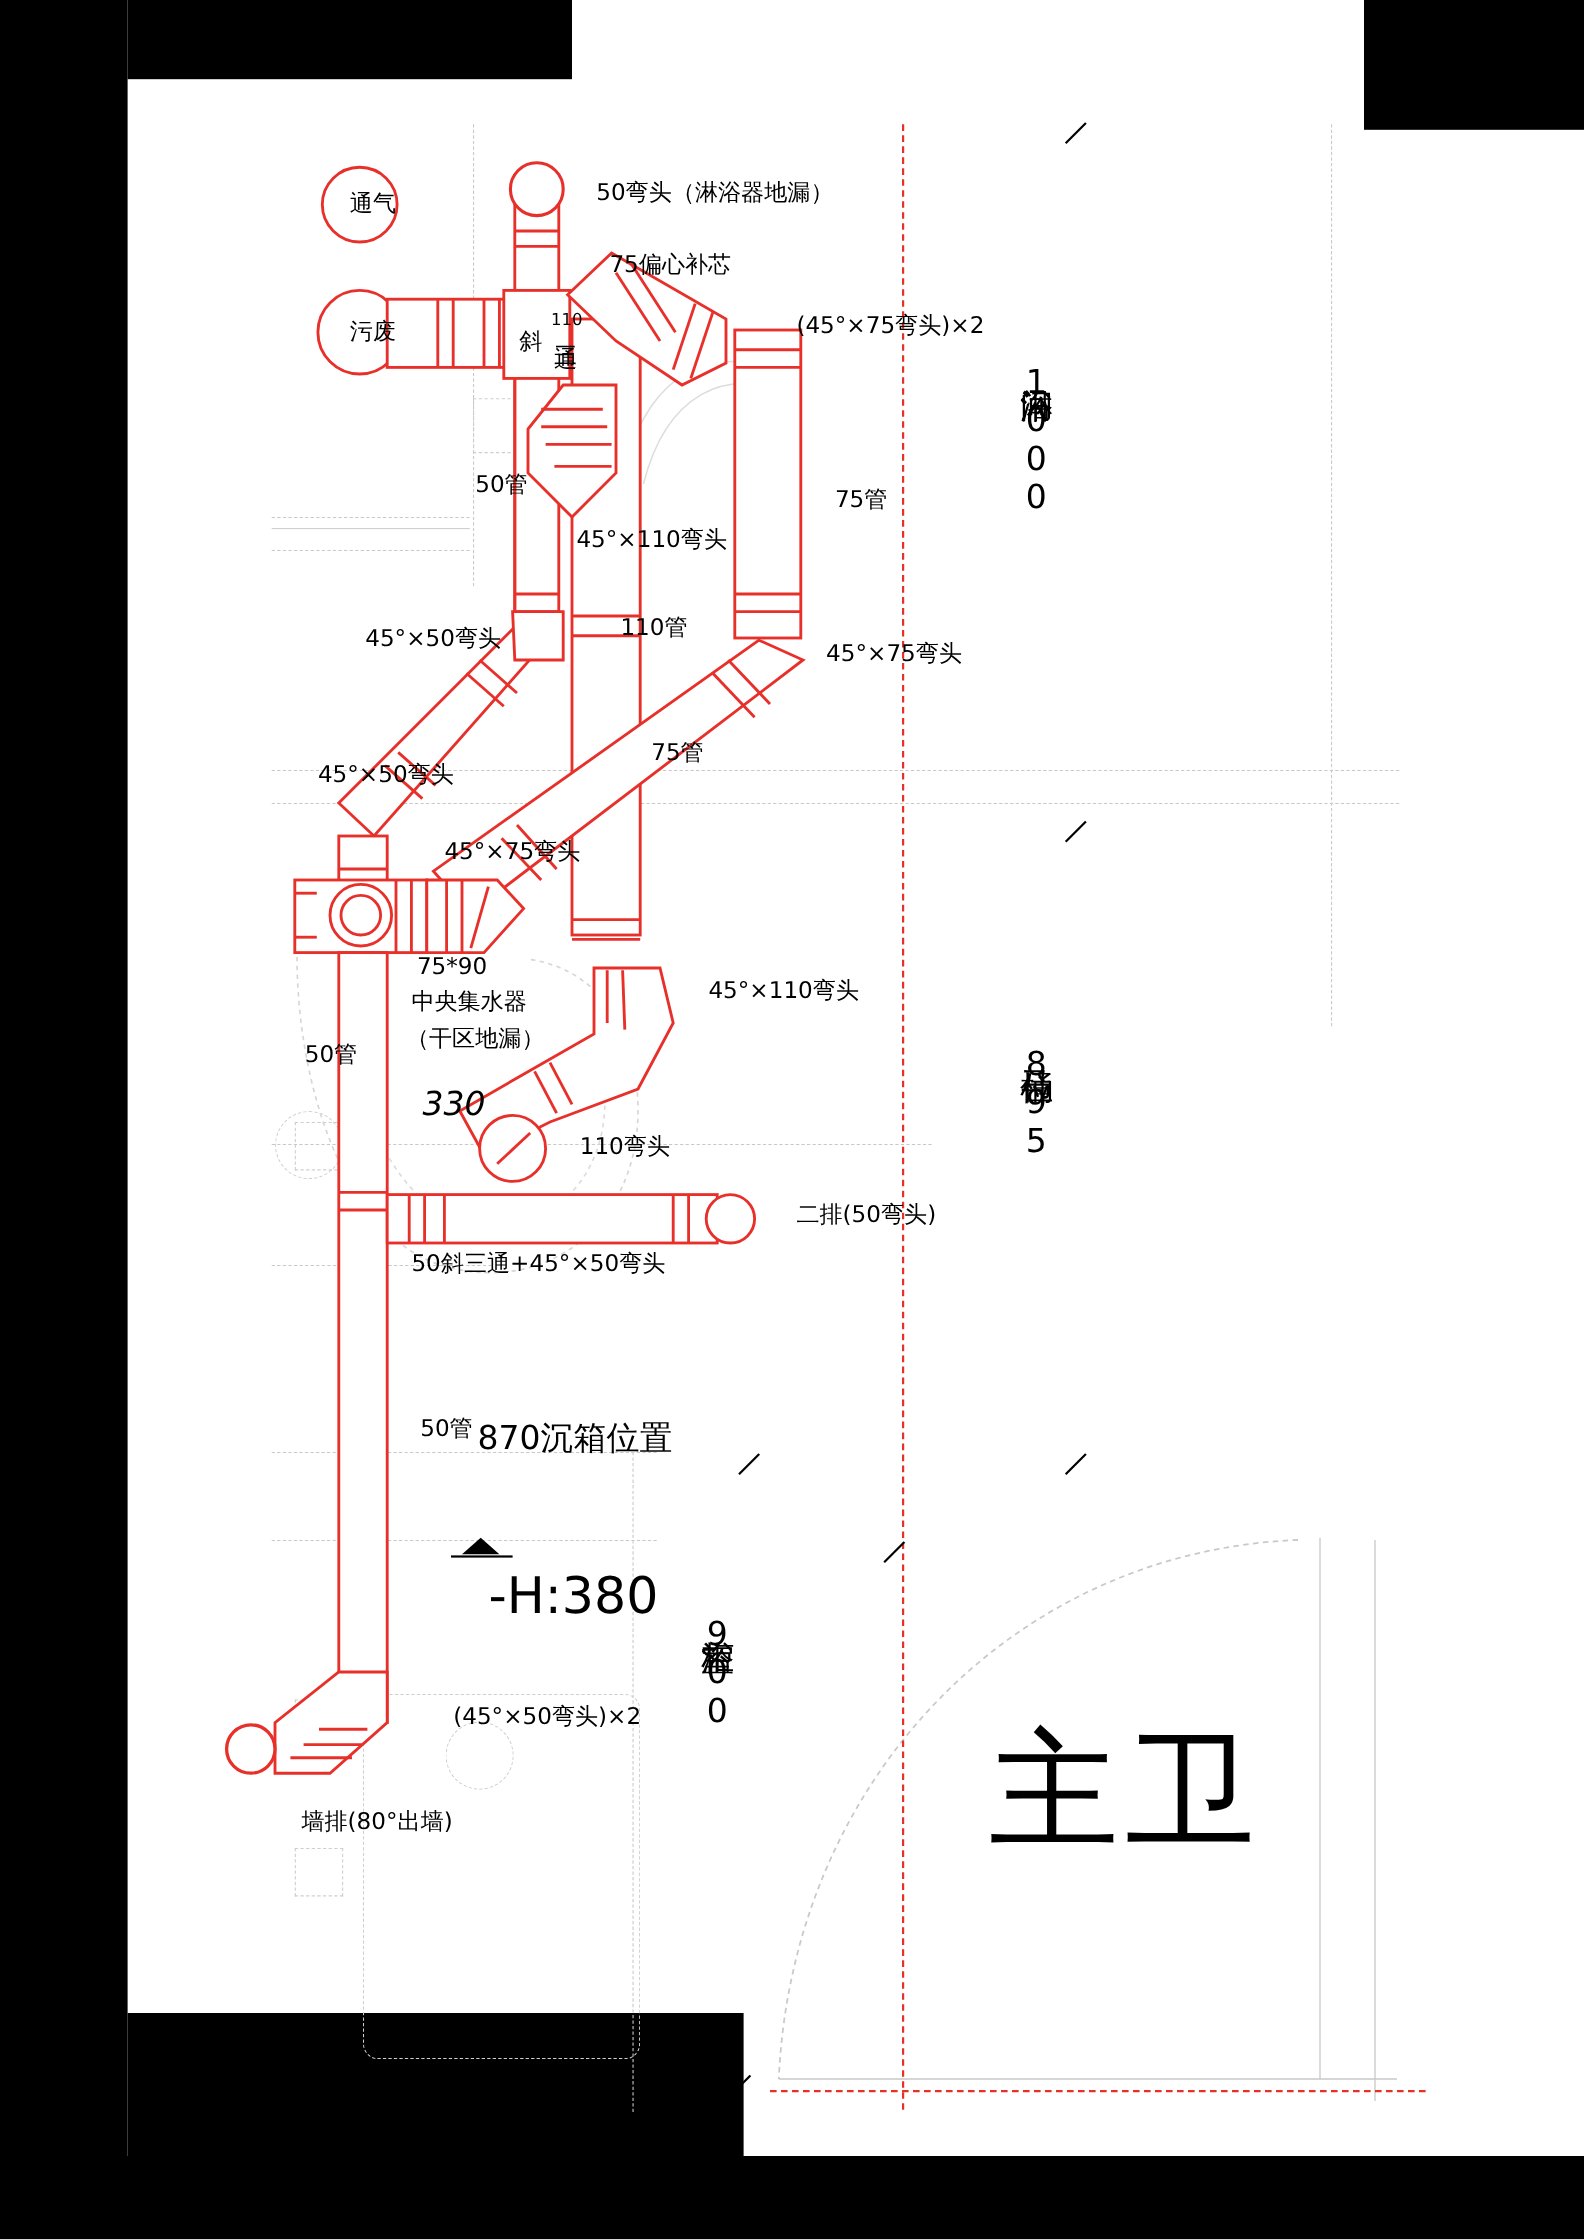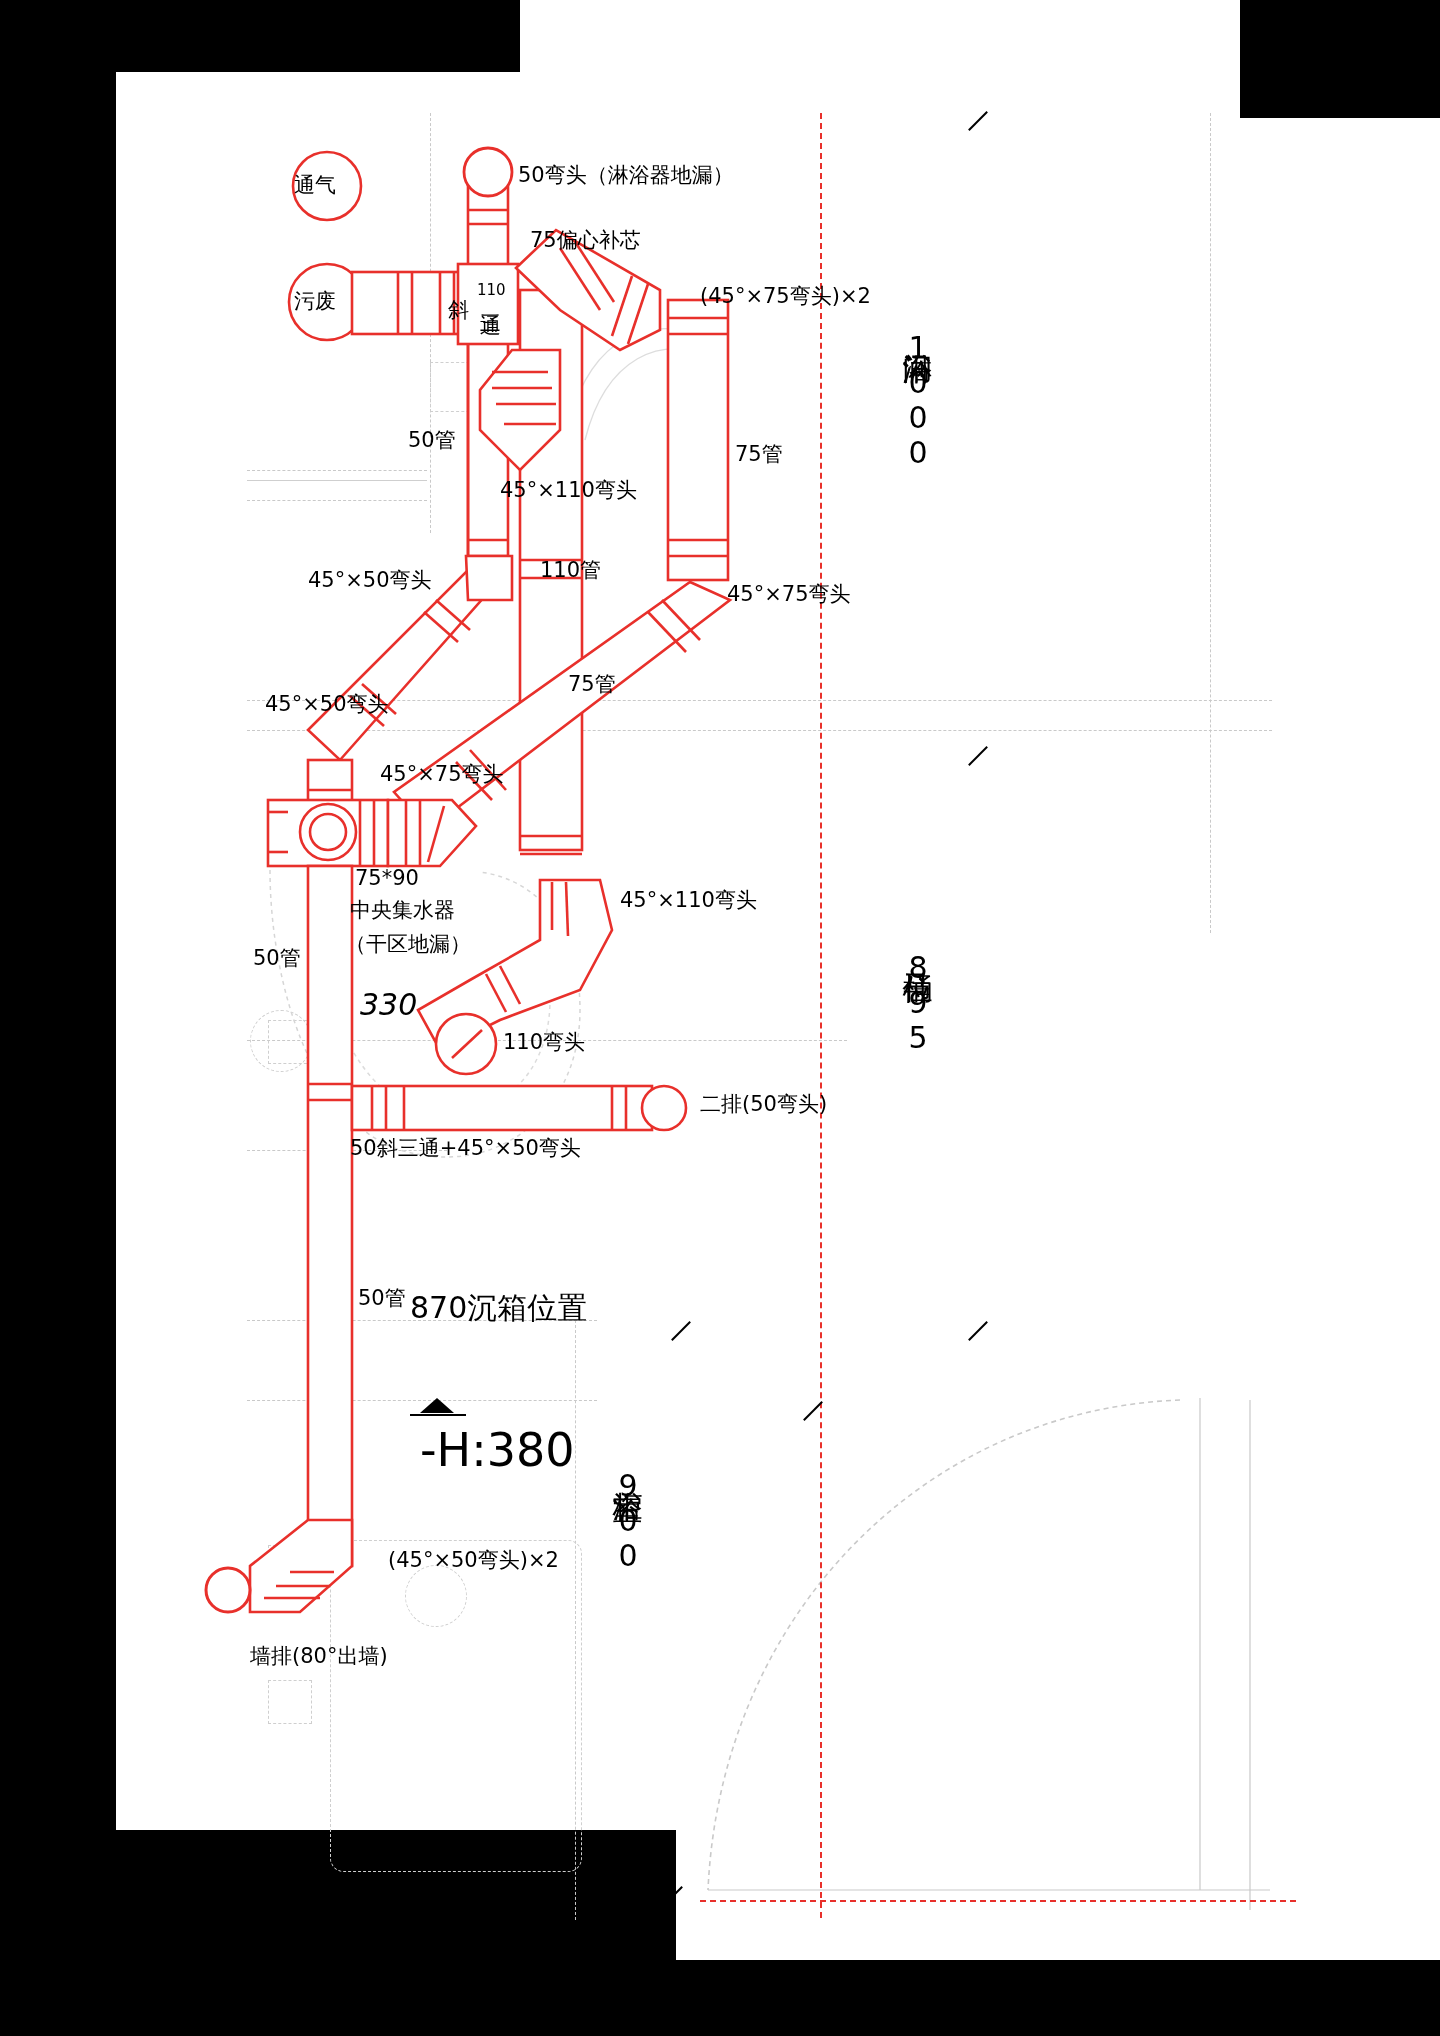--- a/index.html
+++ b/index.html
@@ -54,20 +54,21 @@
   #pipes{position:absolute;left:0;top:0;width:1440px;height:2036px;}
 
   
   .lbl{
     position:absolute;
     color:#000;
     font-size:21px;
     line-height:1.15;
     white-space:nowrap;
     font-family:"DejaVu Sans","Liberation Sans",sans-serif;
+    padding-left:24px;
   }
   .lbl.xs{font-size:15px;}
   .lbl.big{font-size:30px;}
   .lbl.huge{font-size:46px;}
   .lbl.giant{font-size:118px;letter-spacing:6px;}
   .vert{writing-mode:vertical-rl;text-orientation:upright;white-space:nowrap;}
   .tri{
     position:absolute;width:0;height:0;
     border-left:17px solid transparent;border-right:17px solid transparent;
     border-bottom:15px solid #000;
@@ -325,14 +326,15 @@
 
   <div class="lbl big" style="left:410px;top:1291px;">870沉箱位置</div>
   <div class="tri" style="left:420px;top:1398px;"></div>
   <div class="tri-base" style="left:410px;top:1414px;"></div>
   <div class="lbl huge" style="left:420px;top:1424px;">-H:380</div>
 
   <div class="lbl big vert" style="left:900px;top:330px;">淋浴间1000</div>
   <div class="lbl big vert" style="left:900px;top:950px;">马桶位895</div>
   <div class="lbl big vert" style="left:610px;top:1468px;">浴室柜900</div>
 
+  <div class="lbl giant" style="left:875px;top:1560px;">主卫</div>
 
 </div>
 
 </body></html>

